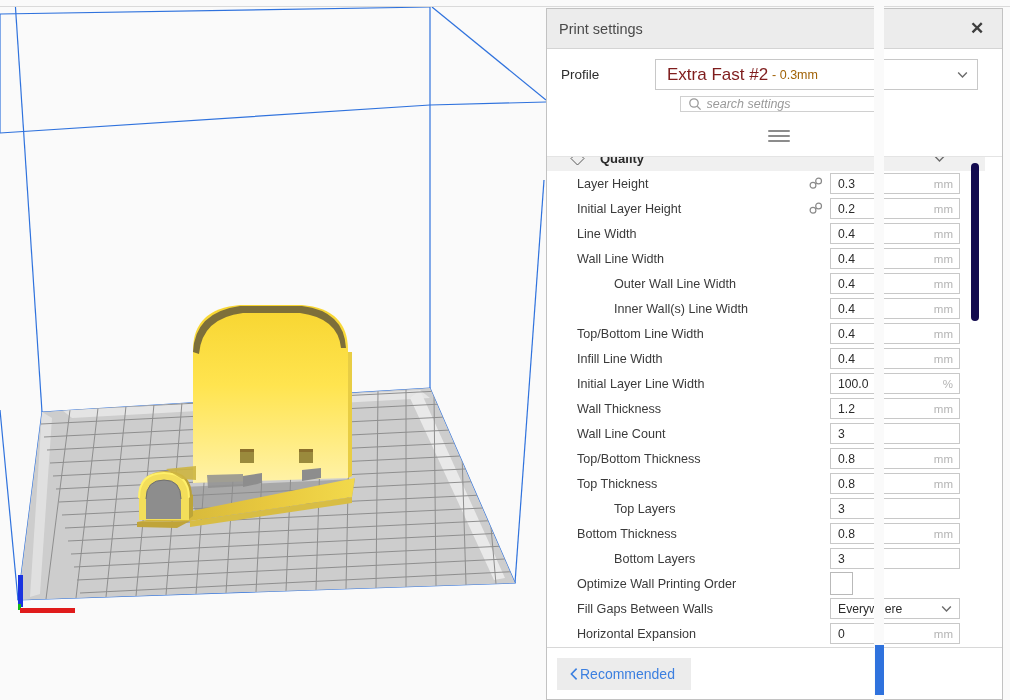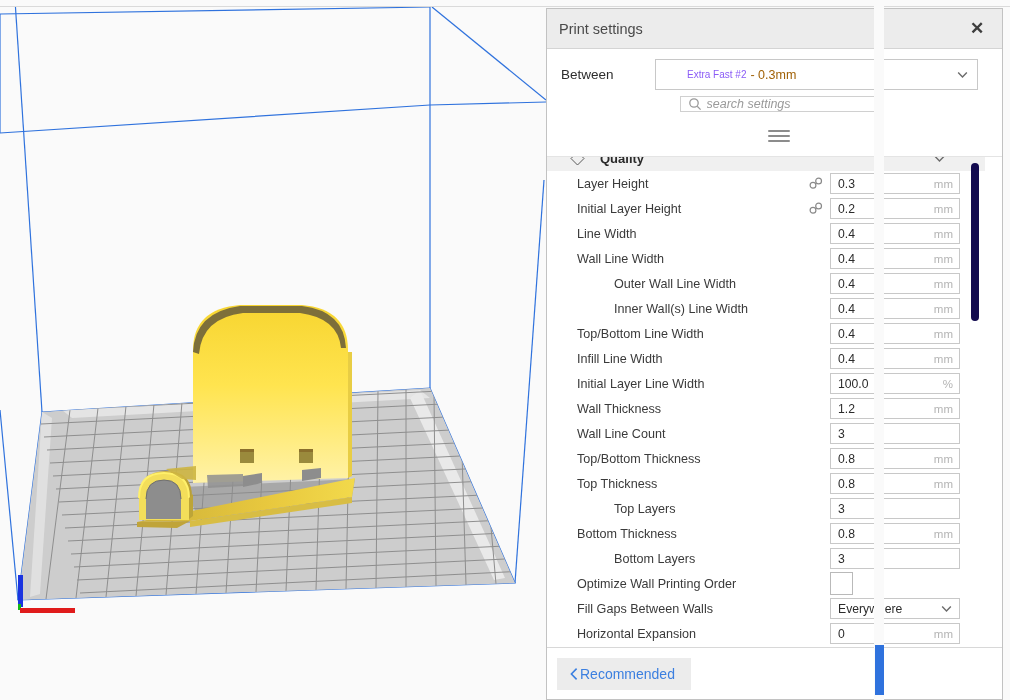--- a/index.html
+++ b/index.html
@@ -57,21 +57,21 @@
   #profile-label {
     font-size: 13.5px; color: #2d2d2d;
     width: 98px; padding-left: 4px;
   }
   #profile-select {
     flex: 1; height: 31px;
     border: 1px solid #c8c8c8; background: #fff;
     display: flex; align-items: center;
     padding: 0 8px 0 11px; cursor: pointer;
   }
-  #profile-value { font-size: 10px; color: #8b5cf6; margin-left: 20px; }
+  #profile-value { font-size: 17px; color: #7f1d1d; }
   #profile-sub { font-size: 12.5px; color: #a16207; margin-left: 4px; }
   .chev { margin-left: auto; width: 13px; height: 13px; flex: 0 0 auto; }
 
   
   #search-row {
     display: flex; align-items: center;
     padding: 0 14px 10px 22px; gap: 14px; flex-direction: column;
   }
   #search-box {
     flex: 1; height: 27px;
@@ -342,21 +342,21 @@
   <div id="top-strip"></div>
 
   <div id="panel">
 
     <div id="panel-titlebar">
       <div id="panel-title">Print settings</div>
       <div id="close-btn">✕</div>
     </div>
 
     <div id="profile-row">
-      <div id="profile-label">Between</div>
+      <div id="profile-label">Profile</div>
       <div id="profile-select">
         <span id="profile-value">Extra Fast #2</span>
         <span id="profile-sub"> -  0.3mm</span>
         <svg class="chev" viewBox="0 0 12 12">
           <path d="M2 4.2 L6 8.2 L10 4.2" fill="none" stroke="#6b6b6b" stroke-width="1.3"></path>
         </svg>
       </div>
     </div>
 
     <div id="search-row">

